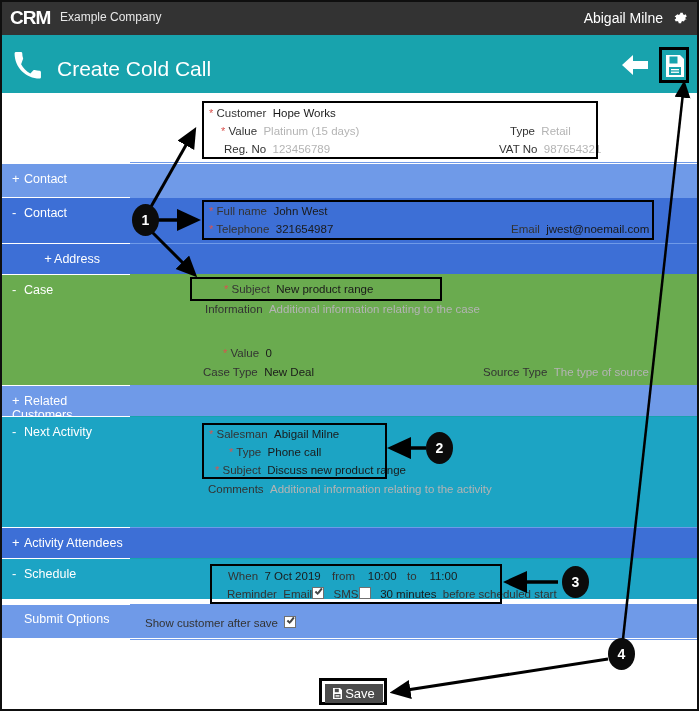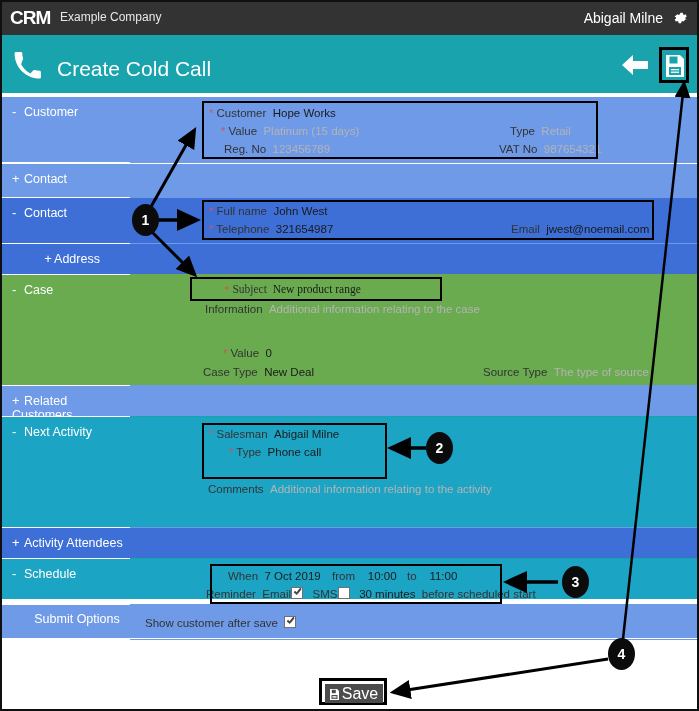--- a/index.html
+++ b/index.html
@@ -52,21 +52,21 @@
       background:#fff;vertical-align:-1px;position:relative;}
   .cb.on:after{content:"";position:absolute;left:2px;top:4px;width:4px;height:1.6px;
       background:#444;transform:rotate(42deg);}
   .cb.on:before{content:"";position:absolute;left:3.5px;top:2px;width:5.5px;height:1.6px;
       background:#444;transform:rotate(-52deg);}
 
   
   .save-btn-box{position:absolute;left:317px;top:676px;width:68px;height:27px;
                 border:3px solid #000;box-sizing:border-box;background:#fff;}
   .save-btn{position:absolute;left:3px;top:3px;width:58px;height:19px;background:#4c4c4c;
-            color:#fff;font-size:16px;text-align:center;line-height:19px;}
+            color:#fff;font-size:13px;text-align:center;line-height:19px;}
   .save-btn .fl{display:inline-block;width:9px;height:11px;vertical-align:-1px;margin-right:3px;}
 
   
   .callout{position:absolute;width:27px;height:32px;border-radius:50%;background:#0b0b0b;
            color:#fff;font-size:14px;text-align:center;line-height:32px;font-weight:bold;}
   svg.ann{position:absolute;left:0;top:0;width:699px;height:711px;pointer-events:none;}
 </style>
 </head>
 <body>
 
@@ -102,25 +102,20 @@
           <path fill="#ffffff" d="M0 0h14l4 4v18H0V0z"></path>
           <rect x="3.5" y="1.5" width="8" height="7" fill="#18a3ad"></rect>
           <rect x="3" y="12" width="12" height="8" fill="#18a3ad"></rect>
           <rect x="5" y="14" width="8" height="1.3" fill="#ffffff"></rect>
           <rect x="5" y="16.6" width="8" height="1.3" fill="#ffffff"></rect>
         </svg>
       </div>
     </div>
   </div>
 
-  <div class="section blue-l" style="top:95px;height:65px;">
-    <div class="sec-label">
-      <span class="pm">-</span><span>Customer</span>
-    </div>
-  </div>
   <div class="section blue-l" style="top:162px;height:33px;">
     <div class="sec-label">
       <span class="pm">+</span><span>Contact</span>
     </div>
   </div>
   <div class="section blue-d" style="top:196px;height:45px;">
     <div class="sec-label">
       <span class="pm">-</span><span>Contact</span>
     </div>
   </div>
@@ -147,21 +142,21 @@
   <div class="section blue-d" style="top:526px;height:30px;">
     <div class="sec-label">
       <span class="pm">+</span><span>Activity Attendees</span>
     </div>
   </div>
   <div class="section teal" style="top:557px;height:40px;">
     <div class="sec-label">
       <span class="pm">-</span><span>Schedule</span>
     </div>
   </div>
-  <div class="section blue-l" style="top:603px;height:33px;text-align:center;">
+  <div class="section blue-l" style="top:603px;height:33px;">
     <div class="sec-label">
       <span class="pm"></span><span>Submit Options</span>
     </div>
   </div>
 
   <div class="divider" style="top:160px;"></div>
   <div class="divider" style="top:195px;"></div>
   <div class="divider" style="top:241px;"></div>
   <div class="divider green" style="top:272px;"></div>
   <div class="divider" style="top:383px;"></div>
@@ -204,21 +199,21 @@
     <span class="req">*</span>
     <span class="lbl">Telephone</span>
     &nbsp;<span class="val">321654987</span>
   </div>
   <div class="fld" style="left:509px;top:221px;">
     <span class="lbl">Email</span>
     &nbsp;<span class="val">jwest@noemail.com</span>
   </div>
   <div class="hl" style="left:200px;top:198px;width:452px;height:40px;"></div>
 
-  <div class="fld" style="left:222px;top:281px;font-family:Liberation Serif, serif;">
+  <div class="fld" style="left:222px;top:281px;">
     <span class="req">*</span>
     <span class="lbl">Subject</span>
     &nbsp;<span class="val">New product range</span>
   </div>
   <div class="fld" style="left:203px;top:301px;">
     <span class="lbl">Information</span>
     &nbsp;<span class="ph">Additional information relating to the case</span>
   </div>
   <div class="fld" style="left:221px;top:345px;">
     <span class="req">*</span>
@@ -238,39 +233,44 @@
   <div class="fld" style="left:207px;top:426px;">
     <span class="req">*</span>
     <span class="lbl">Salesman</span>
     &nbsp;<span class="val">Abigail Milne</span>
   </div>
   <div class="fld" style="left:227px;top:444px;">
     <span class="req">*</span>
     <span class="lbl">Type</span>
     &nbsp;<span class="val">Phone call</span>
   </div>
+  <div class="fld" style="left:213px;top:462px;">
+    <span class="req">*</span>
+    <span class="lbl">Subject</span>
+    &nbsp;<span class="val">Discuss new product range</span>
+  </div>
   <div class="fld" style="left:206px;top:481px;">
     <span class="lbl">Comments</span>
     &nbsp;<span class="ph">Additional information relating to the activity</span>
   </div>
   <div class="hl" style="left:200px;top:421px;width:185px;height:56px;"></div>
 
   <div class="fld" style="left:226px;top:568px;">
     <span class="lbl">When</span>
     &nbsp;<span class="val">7 Oct 2019</span>
   </div>
   <div class="fld" style="left:330px;top:568px;">
     <span class="lbl">from</span>
     &nbsp;&nbsp;&nbsp;<span class="val">10:00</span>
   </div>
   <div class="fld" style="left:405px;top:568px;">
     <span class="lbl">to</span>
     &nbsp;&nbsp;&nbsp;<span class="val">11:00</span>
   </div>
-  <div class="fld" style="left:204px;top:585px;">
+  <div class="fld" style="left:225px;top:585px;">
     <span class="lbl">Reminder</span>
     &nbsp;<span class="lbl">Email</span><span class="cb on"></span>
     &nbsp;&nbsp;<span class="lbl">SMS</span><span class="cb"></span>
     &nbsp;&nbsp;<span class="val">30 minutes</span>
     &nbsp;<span class="lbl">before scheduled start</span>
   </div>
   <div class="hl" style="left:208px;top:562px;width:292px;height:40px;"></div>
 
   <div class="fld" style="left:143px;top:614px;">
     <span class="lbl">Show customer after save</span>

